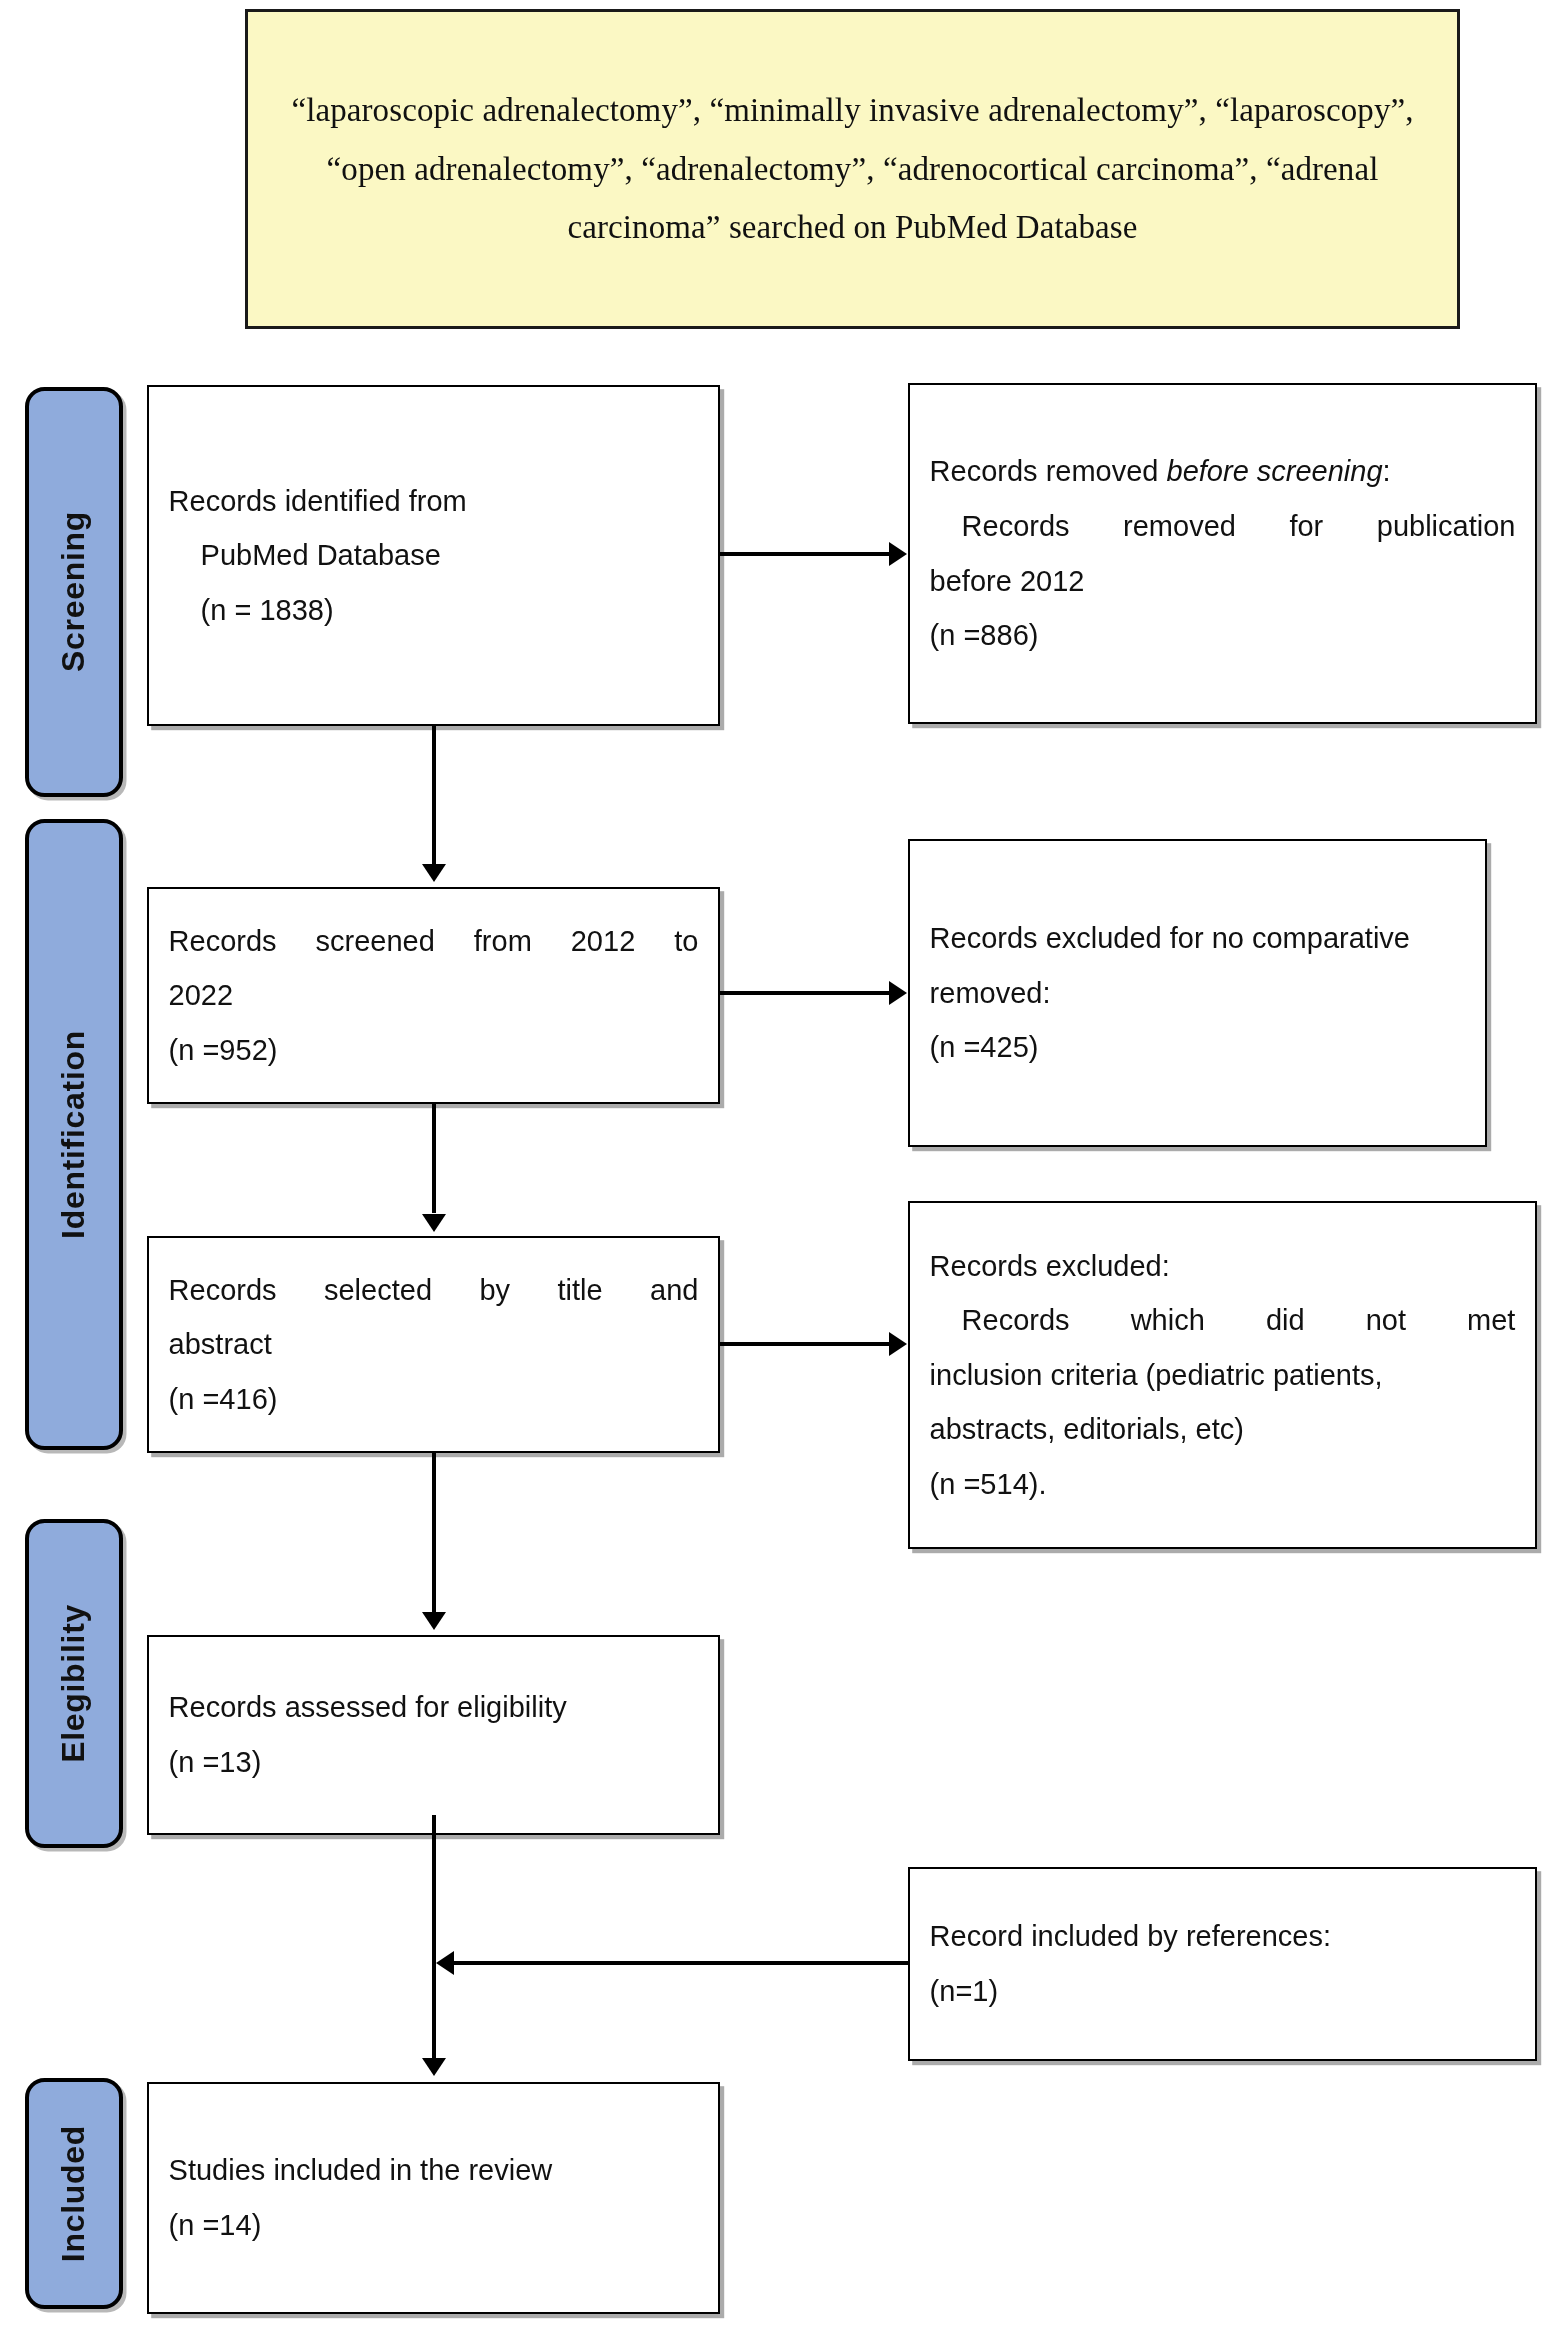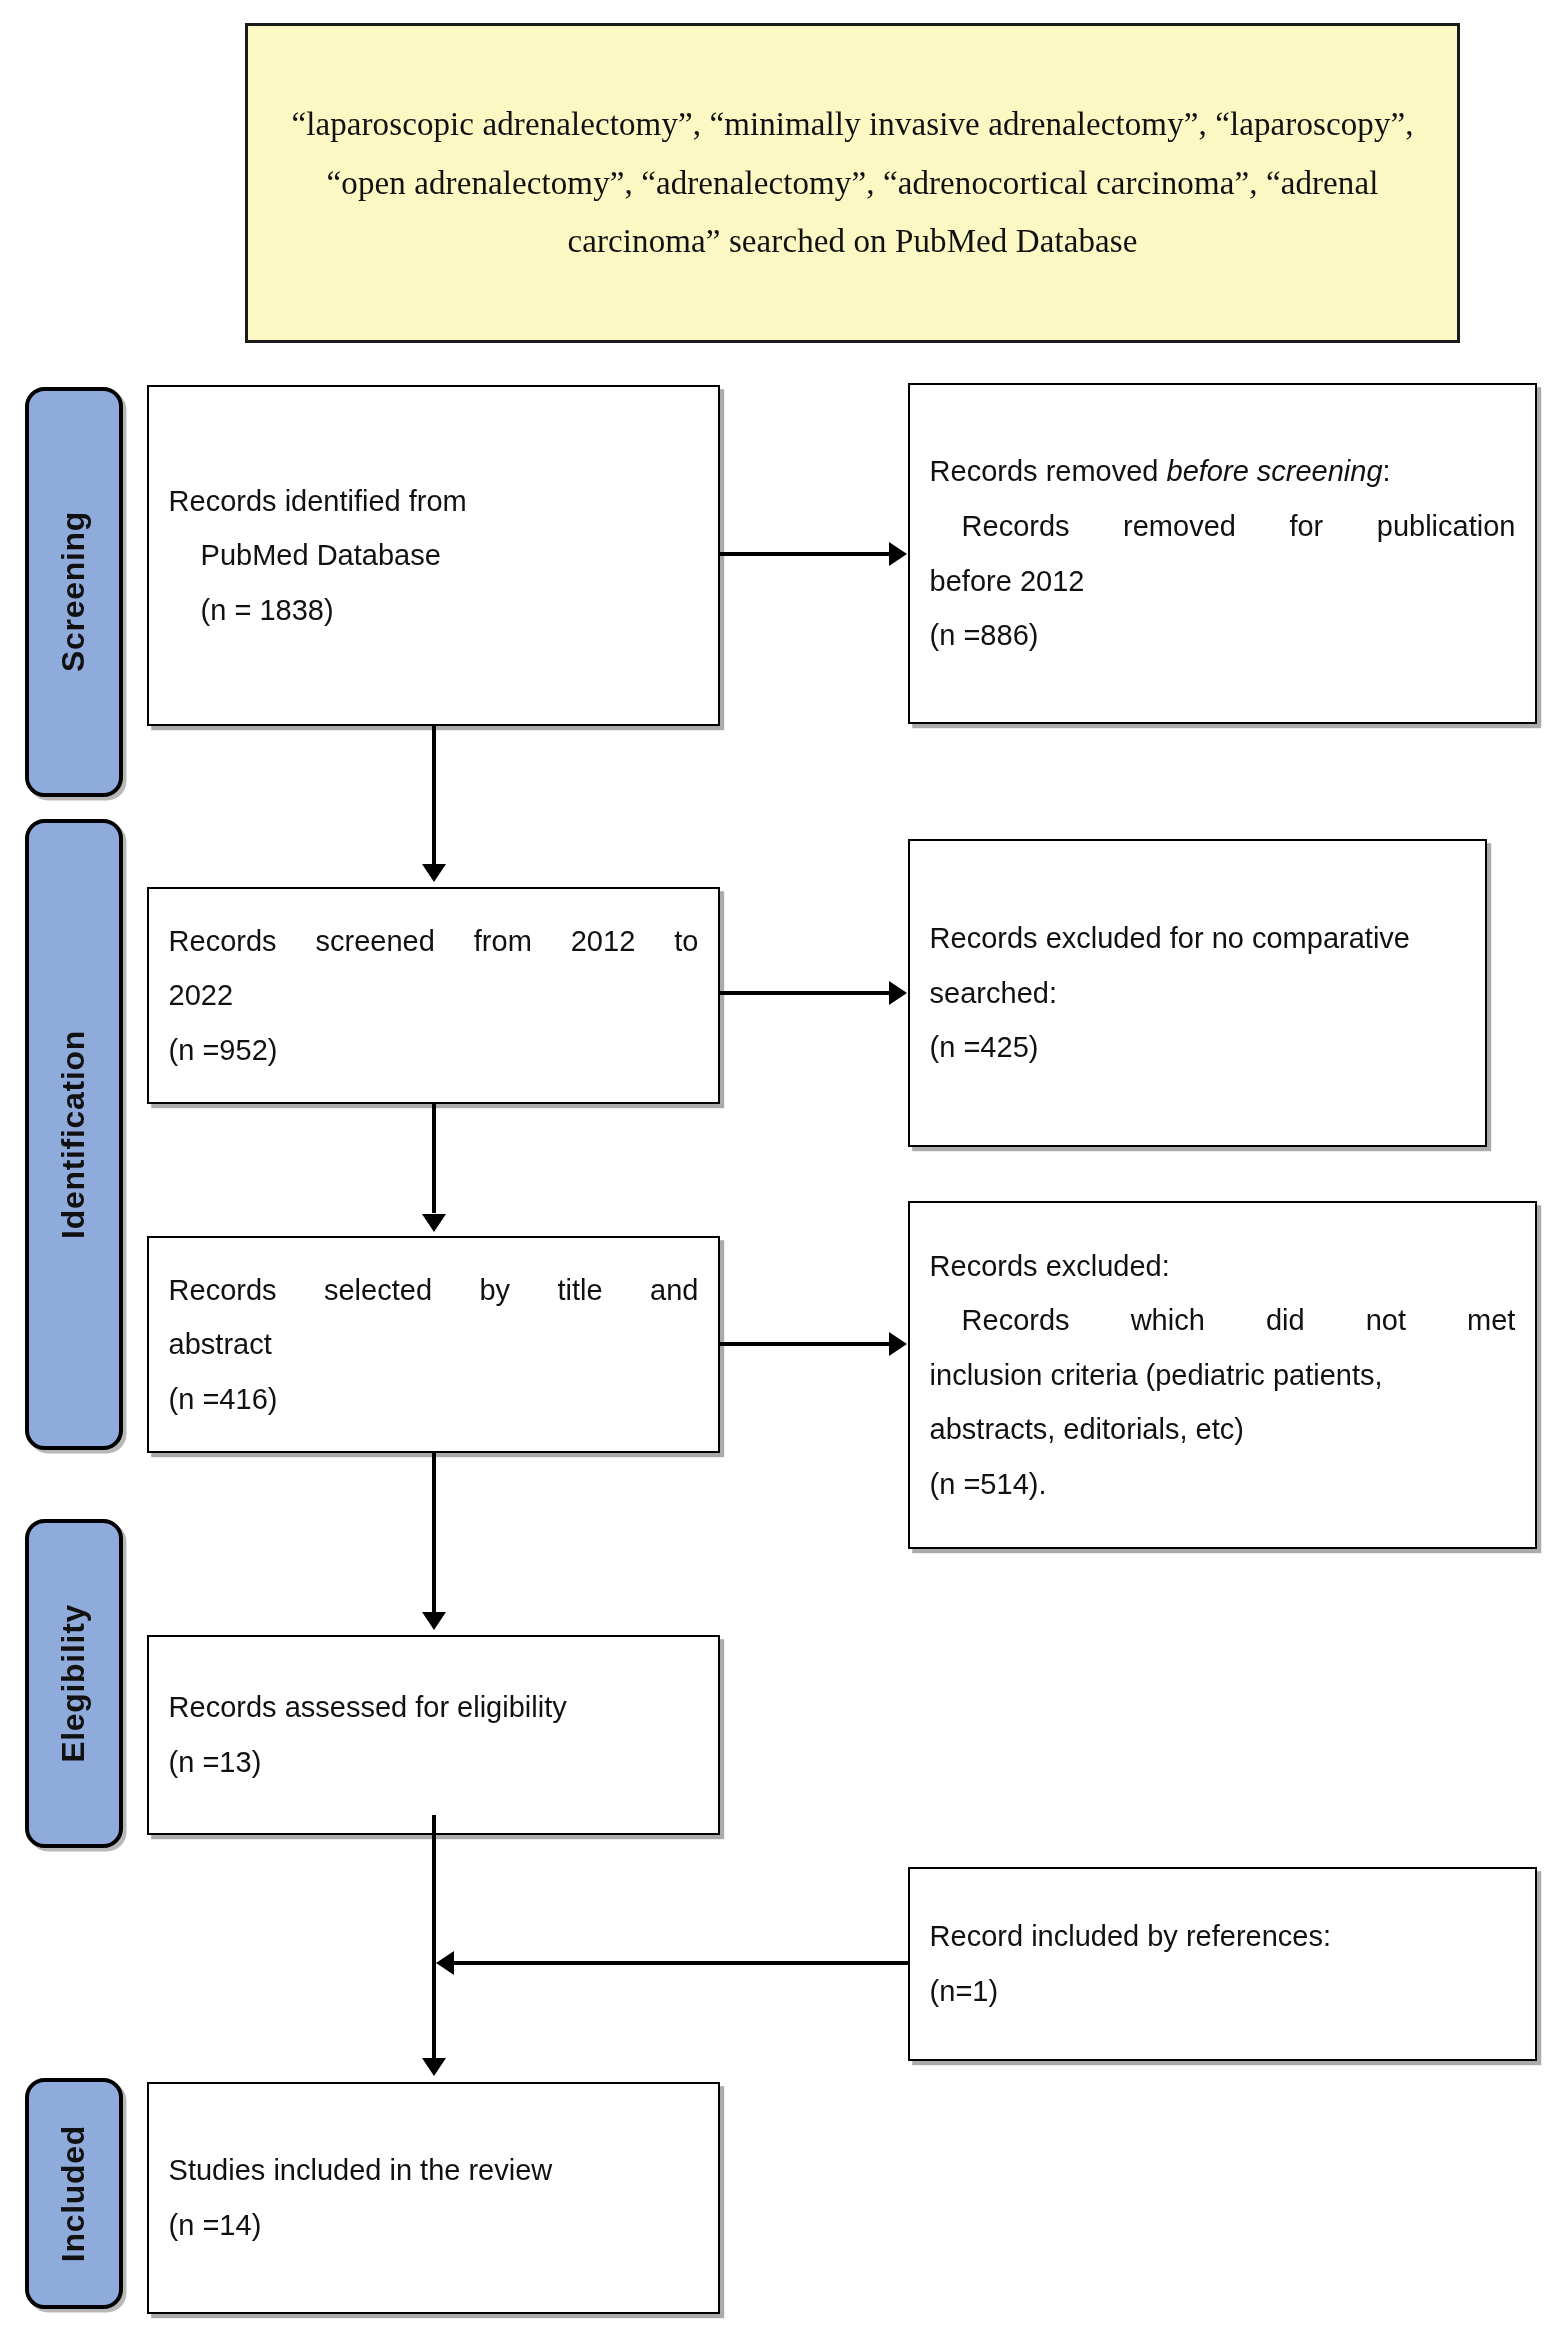--- a/index.html
+++ b/index.html
@@ -21,21 +21,20 @@
     left: 245px;
     top: 9px;
     width: 1215px;
     height: 320px;
     background: #FBF8C4;
     border: 3.5px solid #1a1a1a;
     box-sizing: border-box;
     display: flex;
     align-items: center;
     justify-content: center;
-    margin-top: 14px;
   }
   #search-box .kw-text {
     font-family: "Liberation Serif", serif;
     font-size: 33px;
     line-height: 1.78;
     text-align: center;
     color: #111111;
     padding: 0 28px;
     letter-spacing: 0.1px;
   }
@@ -184,21 +183,21 @@
   <div class="bx-text">
     <span class="ln" style="text-align:justify; text-align-last:justify">Records screened from 2012 to</span>
     <span class="ln">2022</span>
     <span class="ln">(n =952)</span>
   </div>
 </div>
 
 <div class="flow-box" id="box-excl-comp">
   <div class="bx-text">
     <span class="ln">Records excluded for no comparative</span>
-    <span class="ln">searched:</span>
+    <span class="ln">removed:</span>
     <span class="ln">(n =425)</span>
   </div>
 </div>
 
 <div class="hline" style="left:720px; top:991px; width:169px;"></div>
 <div class="arrow-right" style="left:889px; top:981px;"></div>
 
 <div class="vline" style="left:432px; top:1103px; height:110px;"></div>
 <div class="arrow-down" style="left:422px; top:1214px;"></div>
 

